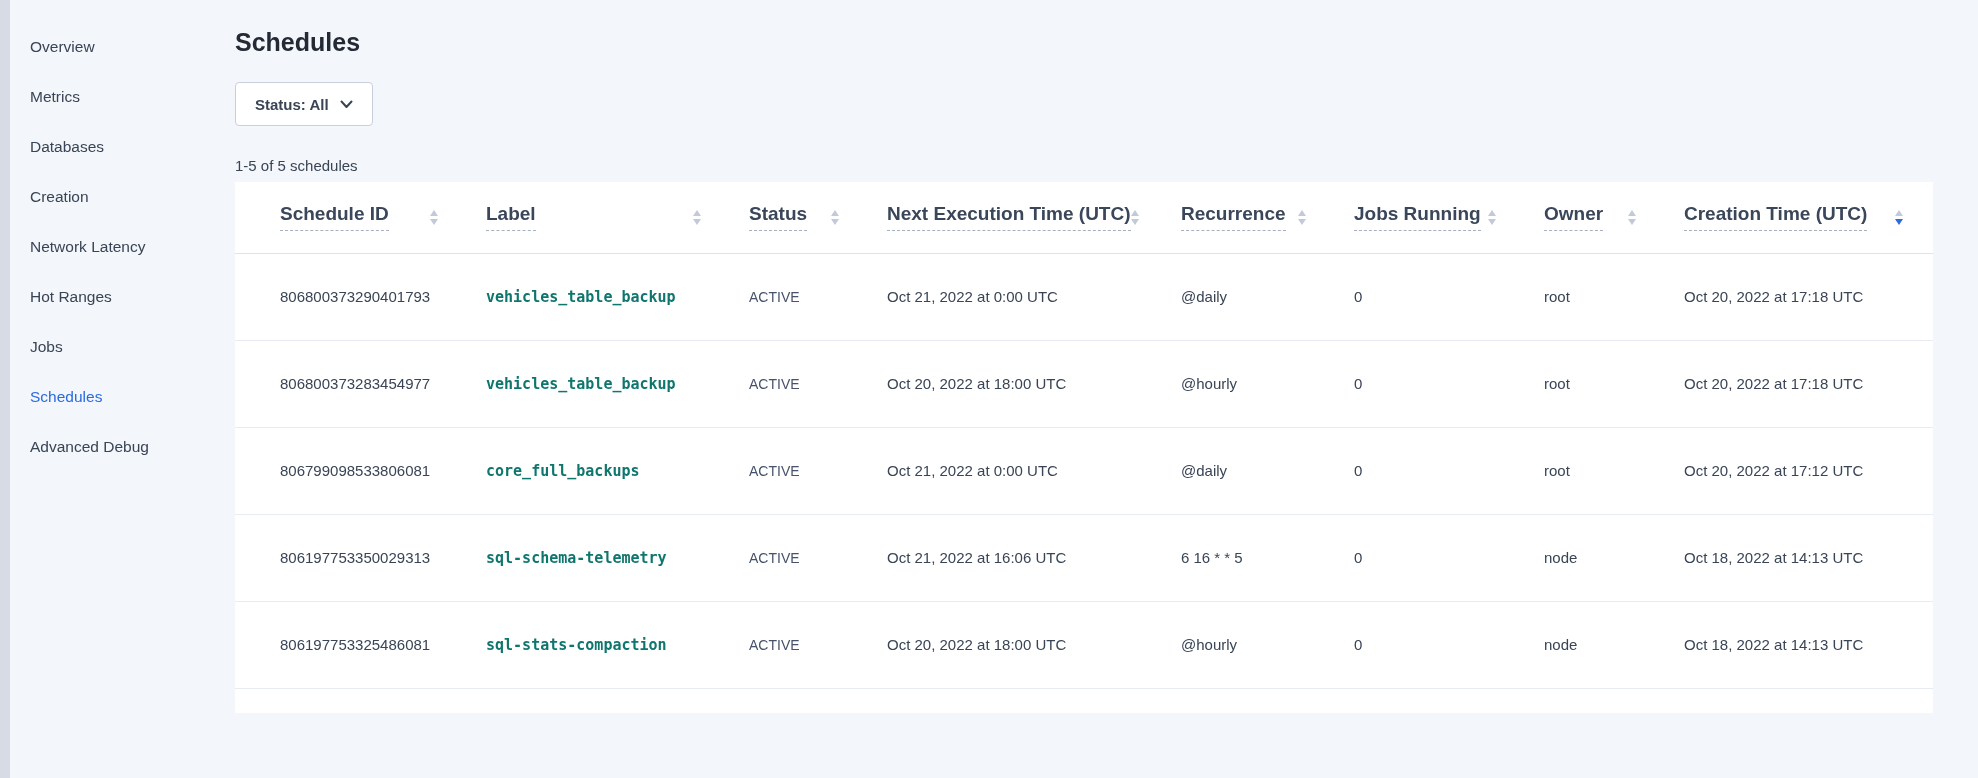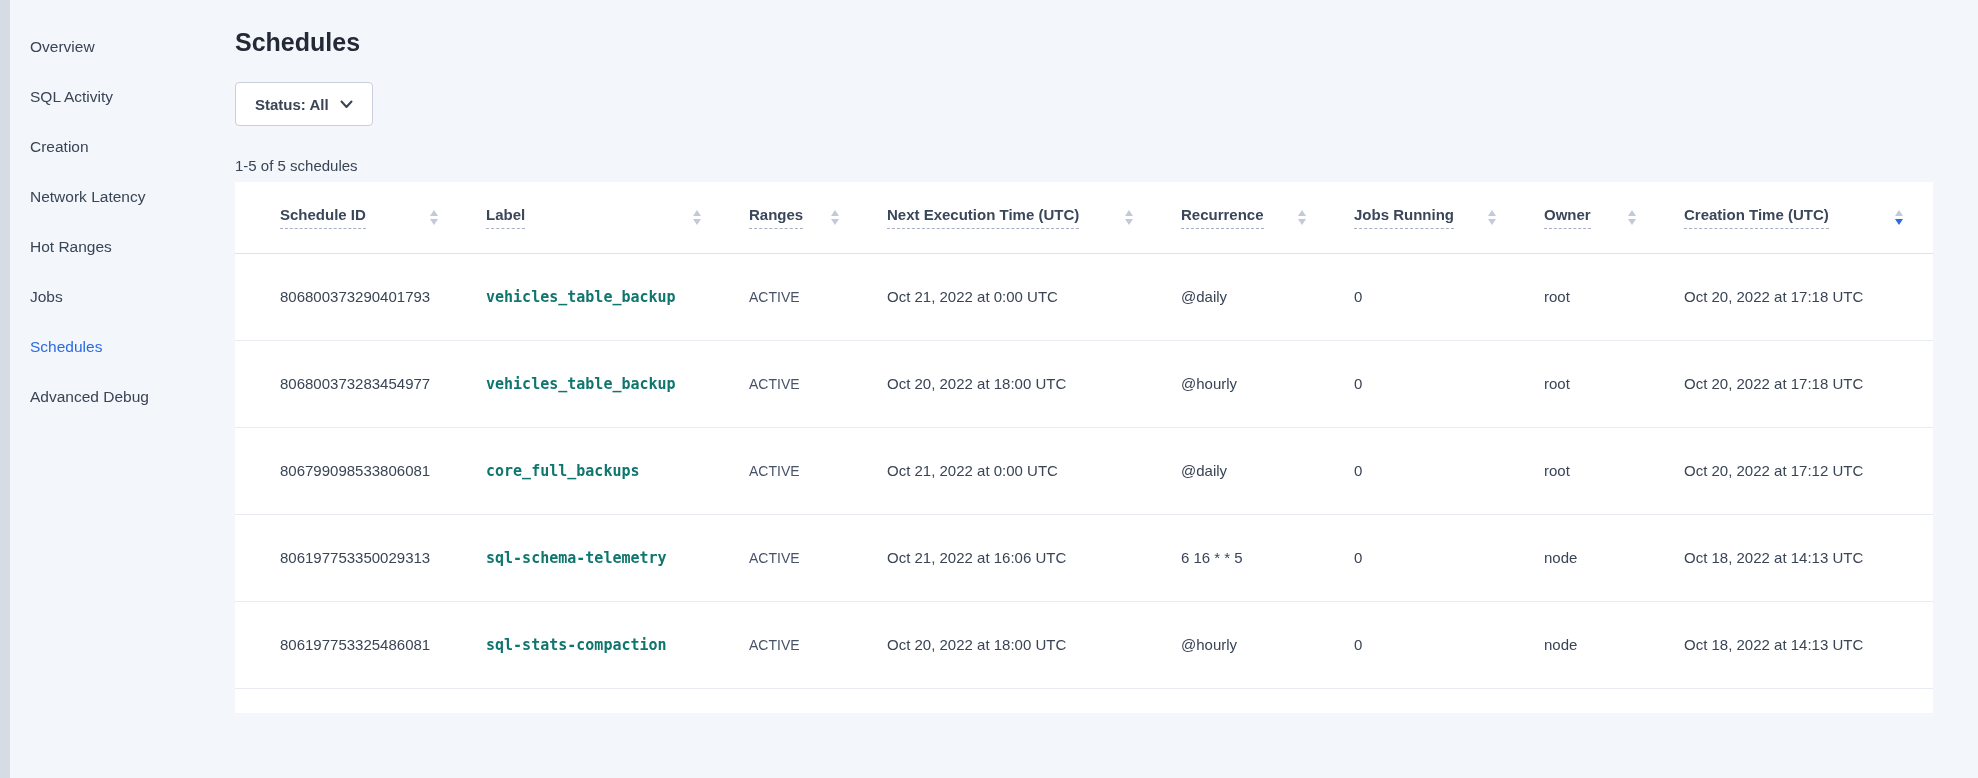--- a/index.html
+++ b/index.html
@@ -43,21 +43,21 @@
   
   .card {
     margin-top: 8px; background: #FFFFFF; height: 531px; width: 100%;
   }
   table { width: 100%; border-collapse: collapse; table-layout: fixed; }
   col.c1 { width: 251px; } col.c2 { width: 263px; } col.c3 { width: 138px; }
   col.c4 { width: 294px; } col.c5 { width: 173px; } col.c6 { width: 190px; }
   col.c7 { width: 140px; } col.c8 { width: auto; }
   th {
     height: 71px; text-align: left; vertical-align: middle;
-    border-bottom: 1px solid #DDE2EB; font-size: 15px; font-weight: 700;
+    border-bottom: 1px solid #DDE2EB; font-size: 19px; font-weight: 700;
     color: #3A4659; cursor: pointer;
   }
   th .th-inner {
     display: flex; align-items: center; justify-content: space-between;
     padding-right: 48px;
   }
   th:last-child .th-inner { padding-right: 30px; }
   th:first-child .th-inner, td:first-child { padding-left: 45px; }
   .th-label {
     border-bottom: 1.5px dashed #A7B0C0; padding-bottom: 5px;
@@ -88,21 +88,24 @@
 </head>
 <body>
 
 <div class="left-edge"></div>
 
 <nav class="sidebar">
   <div class="nav-item">
       <span>Overview</span>
     </div>
   <div class="nav-item">
-      <span>SQL Activity</span>
+      <span>Metrics</span>
+    </div>
+  <div class="nav-item">
+      <span>Databases</span>
     </div>
   <div class="nav-item">
       <span>Creation</span>
     </div>
   <div class="nav-item">
       <span>Network Latency</span>
     </div>
   <div class="nav-item">
       <span>Hot Ranges</span>
     </div>
@@ -160,21 +163,21 @@
               <div class="th-inner">
                 <span class="th-label">Label</span>
                 <span class="sort">
                   <span class="tri-up"></span>
                   <span class="tri-down"></span>
                 </span>
               </div>
             </th>
           <th>
               <div class="th-inner">
-                <span class="th-label">Ranges</span>
+                <span class="th-label">Status</span>
                 <span class="sort">
                   <span class="tri-up"></span>
                   <span class="tri-down"></span>
                 </span>
               </div>
             </th>
           <th>
               <div class="th-inner">
                 <span class="th-label">Next Execution Time (UTC)</span>
                 <span class="sort">

